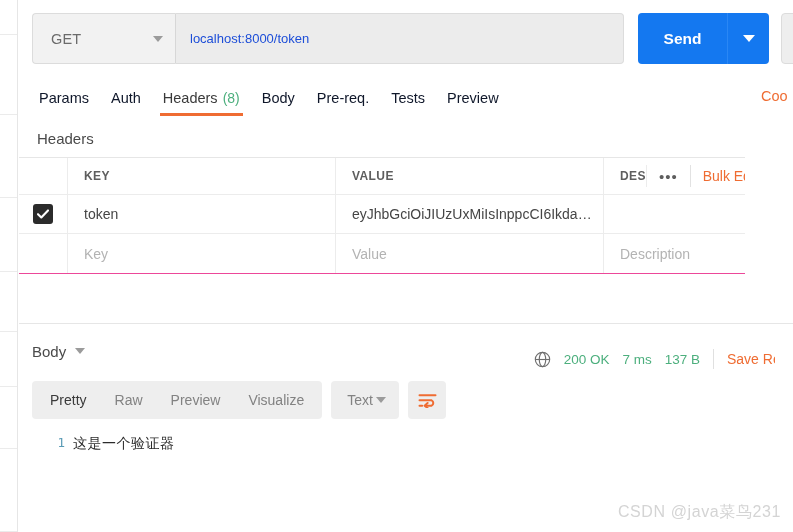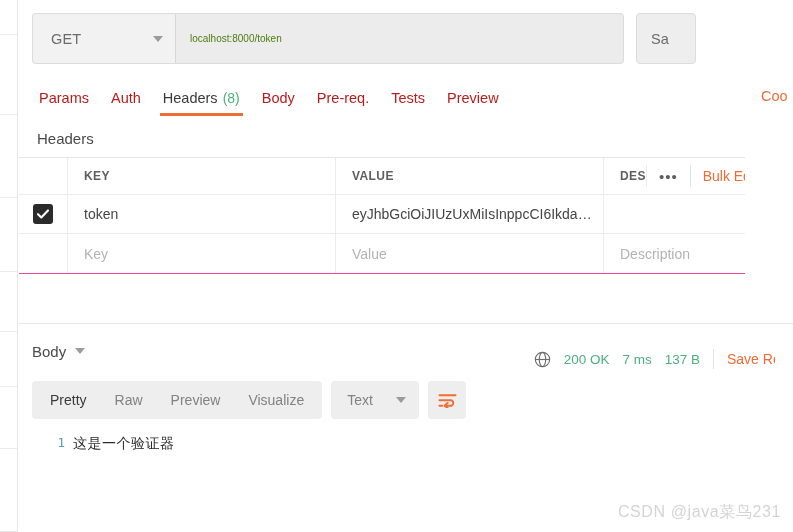--- a/index.html
+++ b/index.html
@@ -73,22 +73,22 @@
     width: 449px;
     background: #ececec;
     border: 1px solid #dcdcdc;
     border-left: 1px solid #d7d7d7;
     border-radius: 0 4px 4px 0;
     display: flex;
     align-items: center;
     padding: 0 14px;
   }
   .url-text {
-    font-size: 10px;
-    color: #4d7c0f;
+    font-size: 13px;
+    color: #1d4ed8;
   }
   .send-group {
     margin-left: 14px;
     display: flex;
     align-items: stretch;
     border-radius: 4px;
     overflow: hidden;
   }
   .send-btn {
     width: 89px;
@@ -140,21 +140,21 @@
     padding-left: 9px;
     height: 38px;
   }
   .rtab {
     position: relative;
     padding: 0 11px;
     height: 36px;
     display: flex;
     align-items: center;
     font-size: 14.5px;
-    color: #b91c1c;
+    color: #0f172a;
     cursor: pointer;
     white-space: nowrap;
   }
   .rtab.active { color: #3a3a3a; }
   .rtab .count { color: #4caf7d; margin-left: 5px; font-size: 14px; }
   .rtab.active::after {
     content: "";
     position: absolute;
     left: 8px; right: 8px; bottom: 0;
     height: 3px;
@@ -328,21 +328,21 @@
     display: flex; align-items: center;
     border-radius: 3px;
     cursor: pointer;
     white-space: nowrap;
   }
   .seg .s.active { color: #3a3a3a; }
   .type-sel {
     background: #eeeeee;
     border-radius: 4px;
     height: 38px;
-    width: 88px;
+    width: 68px;
     display: flex;
     align-items: center;
     justify-content: space-between;
     padding: 0 13px 0 16px;
     font-size: 14px;
     color: #828282;
     cursor: pointer;
   }
   .wrap-btn {
     background: #eeeeee;
@@ -412,20 +412,26 @@
 
   <div class="main">
 
     <div class="urlbar">
       <div class="method-box">
         <span class="method-label">GET</span>
         <span class="caret-down"></span>
       </div>
       <div class="url-box">
         <span class="url-text">localhost:8000/token</span>
+      </div>
+      <div class="send-group">
+        <div class="send-btn">Send</div>
+        <div class="send-caret">
+            <i></i>
+          </div>
       </div>
       <div class="save-btn">Sa</div>
     </div>
 
     <div class="req-tabs">
       <div class="req-tabs-inner">
         <div class="rtab">
           <span>Params</span>
         </div>
         <div class="rtab">

